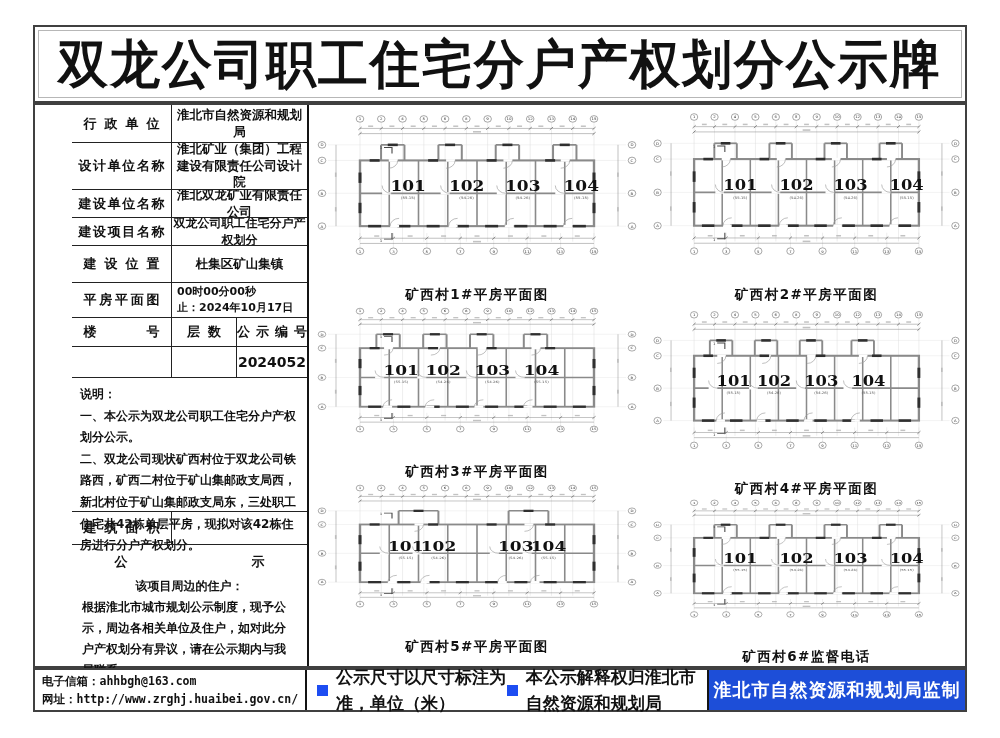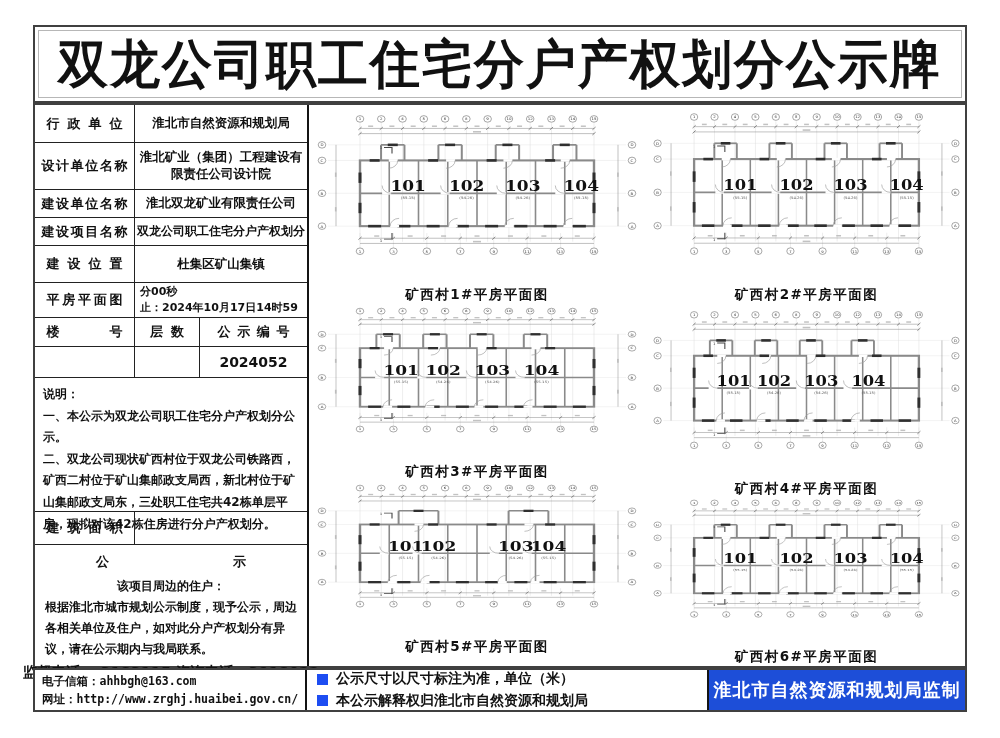--- a/index.html
+++ b/index.html
@@ -6,43 +6,43 @@
   .page{position:relative;width:1000px;height:738px;background:#ffffff;
         font-family:"DejaVu Sans",sans-serif;color:#111;overflow:hidden;}
   .box{position:absolute;border:2px solid #404040;background:#fff;box-sizing:border-box;}
   
   .title-box{left:33px;top:25px;width:934px;height:78px;border-width:2.5px;}
   .title-inner{position:absolute;inset:3px;border:1px solid #b7b7b7;display:flex;align-items:center;justify-content:center;}
   .title-text{font-size:50px;font-weight:800;letter-spacing:2px;white-space:nowrap;transform:scaleY(1.04);}
   
   .content-box{left:33px;top:103px;width:934px;height:565px;}
   .info-col{position:absolute;left:0;top:0;bottom:0;width:274px;border-right:2px solid #141414;
-            display:flex;flex-direction:column;box-sizing:border-box;background:#fff;}
+            display:flex;flex-direction:column;box-sizing:border-box;background:#fff;padding-left:37px;}
   .irow{display:flex;border-bottom:1.5px solid #222;box-sizing:border-box;flex:0 0 auto;}
   .icell{display:flex;align-items:center;justify-content:center;box-sizing:border-box;overflow:hidden;}
   .ilabel{width:100px;border-right:1.5px solid #222;font-size:13px;font-weight:700;flex:0 0 auto;}
   .spread{display:block;text-align:justify;text-align-last:justify;width:76px;margin:0 auto;}
   .ivalue{flex:1;font-size:12.5px;font-weight:700;text-align:center;padding:1px 3px;line-height:1.35;}
   .dates{display:flex;flex-direction:column;align-items:flex-start;justify-content:center;font-size:11px;font-weight:700;padding-left:5px;line-height:1.5;}
   .c2{width:65px;border-right:1.5px solid #222;flex:0 0 auto;}
   .c3{flex:1;}
   .notes-block{padding:6px 8px;font-size:12px;font-weight:600;line-height:1.8;border-bottom:1.5px solid #222;box-sizing:border-box;}
   .gongshi{flex:1;padding:4px 10px;font-size:12px;font-weight:600;line-height:1.75;box-sizing:border-box;display:flex;flex-direction:column;align-items:center;}
   .gs-head{text-align:justify;text-align-last:justify;width:150px;margin:2px auto 2px auto;font-size:13px;font-weight:700;}
   .gs-phones{margin-top:auto;font-size:14.5px;font-weight:800;padding-bottom:2px;white-space:nowrap;}
   .plans-pane{position:absolute;left:274px;top:0;right:0;bottom:0;overflow:hidden;}
   .plan{position:absolute;display:flex;flex-direction:column;gap:28px;}
   .plan svg{flex:1;width:100%;}
   .plan-caption{height:17px;text-align:center;font-size:13.5px;font-weight:800;letter-spacing:1.5px;line-height:15px;}
   
   .footer-box{left:33px;top:668px;width:934px;height:44px;display:flex;}
   .f-left{width:272px;border-right:2px solid #141414;box-sizing:border-box;display:flex;flex-direction:column;justify-content:center;
           padding-left:7px;font-family:"DejaVu Sans Mono",monospace;font-size:11.5px;font-weight:700;line-height:1.6;}
-  .f-mid{width:402px;border-right:2px solid #141414;box-sizing:border-box;display:flex;flex-direction:column;justify-content:center;
-         padding-left:10px;font-size:14px;font-weight:700;line-height:1.55;}
+  .f-mid{width:402px;border-right:2px solid #141414;box-sizing:border-box;display:flex;flex-direction:row;justify-content:center;
+         padding-left:10px;font-size:17px;font-weight:700;line-height:1.55;}
   .f-note{display:flex;align-items:center;gap:8px;}
   .f-bullet{width:11px;height:11px;flex:0 0 auto;}
   .f-stamp{flex:1;display:flex;align-items:center;justify-content:center;color:#fff;
            font-size:18px;font-weight:800;letter-spacing:1px;white-space:nowrap;}
 </style>
 </head>
 <body>
 
 <div class="page">
 
@@ -1393,21 +1393,21 @@
             <path d="M 252.27999999999997 94 A 9 9 0 0 1 243.27999999999997 85" fill="none" stroke="#9a9a9a" stroke-width="0.7"></path>
             <rect x="251.27999999999997" y="130.5" width="9" height="3" fill="#fff"></rect>
             <path d="M 251.27999999999997 132 A 9 9 0 0 1 260.28 123" fill="none" stroke="#9a9a9a" stroke-width="0.7"></path>
             <text x="269.28" y="91" font-size="17" fill="#111" text-anchor="middle" font-family="&quot;DejaVu Serif&quot;,serif" font-weight="600">104</text>
             <text x="269.28" y="101" font-size="4" fill="#555" text-anchor="middle" font-family="&quot;DejaVu Sans&quot;,sans-serif">(55.15)</text>
             <path d="M 72 41 L 80 41 L 80 48" fill="none" stroke="#444" stroke-width="1.1"></path>
             <text x="69" y="43" font-size="4" fill="#444" text-anchor="middle" font-family="&quot;DejaVu Sans&quot;,sans-serif">1</text>
             <path d="M 80 140 L 80 147 L 72 147" fill="none" stroke="#444" stroke-width="1.1"></path>
             <text x="69" y="150" font-size="4" fill="#444" text-anchor="middle" font-family="&quot;DejaVu Sans&quot;,sans-serif">1</text>
           </svg>
-          <div class="plan-caption">矿西村6#平房平面图</div>
+          <div class="plan-caption">矿西村6#监督电话</div>
         </div>
       </div>
   </div>
 
   <div class="box footer-box">
     <div class="f-left">
       <div>电子信箱：ahhbgh@163.com</div>
       <div>网址：http://www.zrghj.huaibei.gov.cn/</div>
     </div>
     <div class="f-mid">

